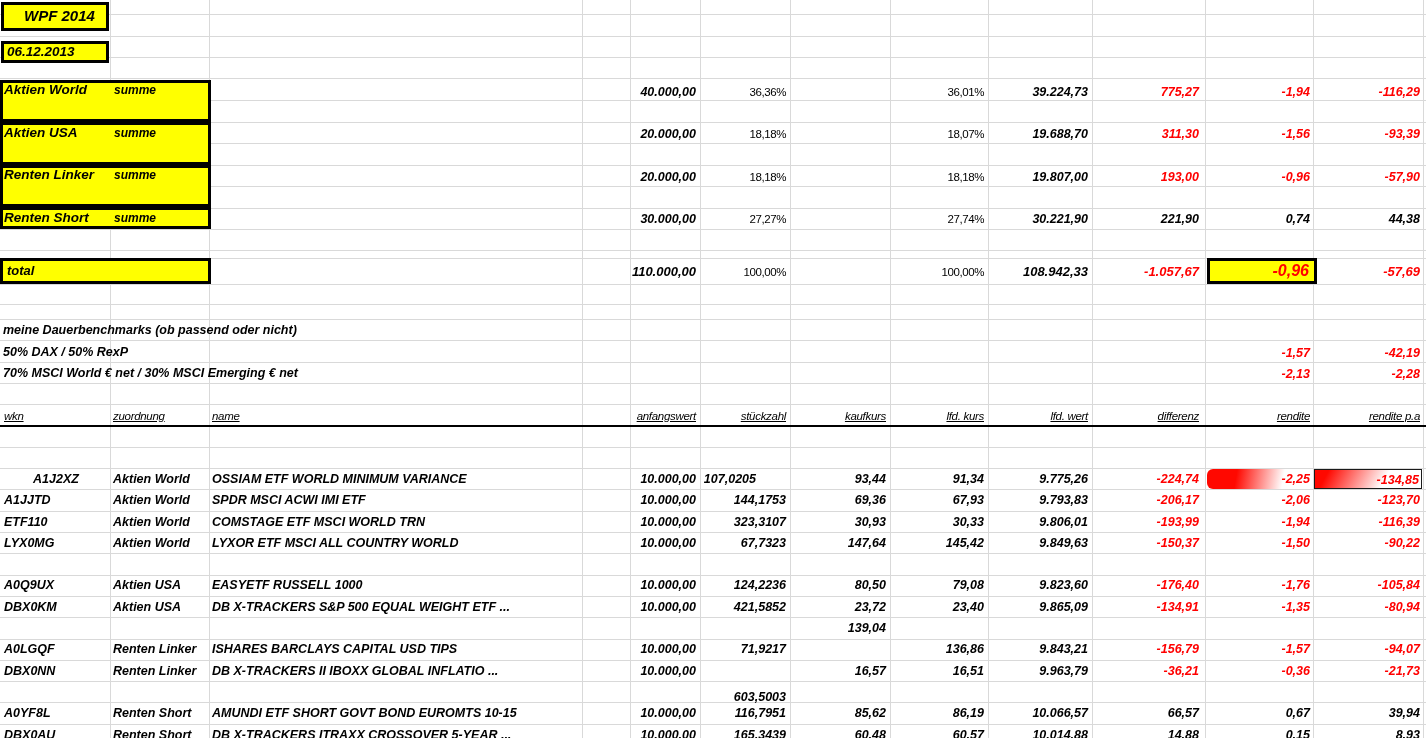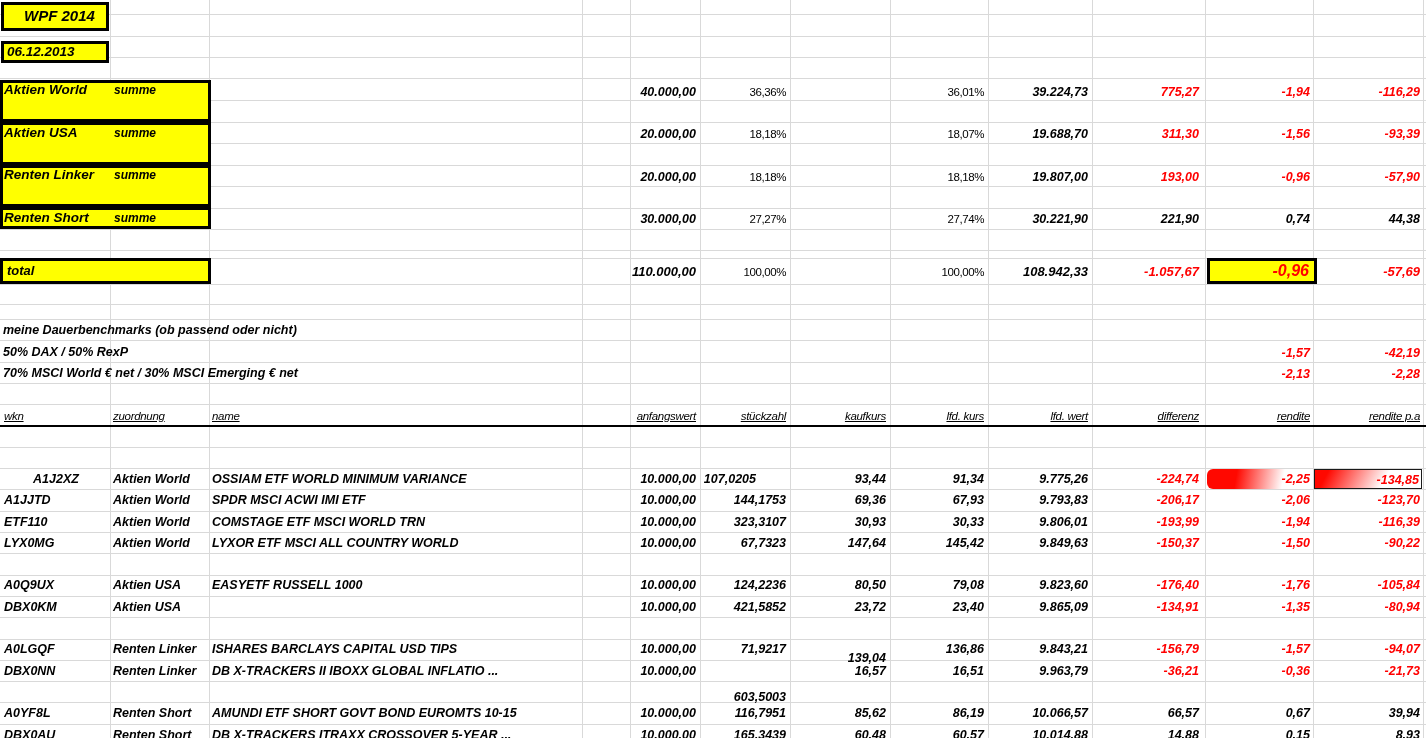--- a/index.html
+++ b/index.html
@@ -205,34 +205,35 @@
     <div class="cell num bi" style="top: 575.4px; left: 560px; width: 138px;">10.000,00</div>
     <div class="cell num bi" style="top: 575.4px; left: 650px; width: 138px;">124,2236</div>
     <div class="cell num bi" style="top: 575.4px; left: 750px; width: 138px;">80,50</div>
     <div class="cell num bi" style="top: 575.4px; left: 848px; width: 138px;">79,08</div>
     <div class="cell num bi" style="top: 575.4px; left: 950px; width: 140px;">9.823,60</div>
     <div class="cell num bi red" style="top: 575.4px; left: 1061px; width: 140px;">-176,40</div>
     <div class="cell num bi red" style="top: 575.4px; left: 1207px; width: 105px; padding-left: 44px;">-1,76</div>
     <div class="cell num bi red" style="top: 575.4px; left: 1314px; width: 108px;">-105,84</div>
     <div class="cell bi" style="top: 596.7px; left: 4px; width: 104px;">DBX0KM</div>
     <div class="cell bi" style="top: 596.7px; left: 113px; width: 96px;">Aktien USA</div>
+    <div class="cell bi" style="top: 596.7px; left: 212px; width: 366px;">DB X-TRACKERS S&amp;P 500 EQUAL WEIGHT ETF ...</div>
     <div class="cell num bi" style="top: 596.7px; left: 560px; width: 138px;">10.000,00</div>
     <div class="cell num bi" style="top: 596.7px; left: 650px; width: 138px;">421,5852</div>
     <div class="cell num bi" style="top: 596.7px; left: 750px; width: 138px;">23,72</div>
     <div class="cell num bi" style="top: 596.7px; left: 848px; width: 138px;">23,40</div>
     <div class="cell num bi" style="top: 596.7px; left: 950px; width: 140px;">9.865,09</div>
     <div class="cell num bi red" style="top: 596.7px; left: 1061px; width: 140px;">-134,91</div>
     <div class="cell num bi red" style="top: 596.7px; left: 1207px; width: 105px;">-1,35</div>
     <div class="cell num bi red" style="top: 596.7px; left: 1314px; width: 108px;">-80,94</div>
     <div class="cell bi" style="top: 639.3px; left: 4px; width: 104px;">A0LGQF</div>
     <div class="cell bi" style="top: 639.3px; left: 113px; width: 96px;">Renten Linker</div>
     <div class="cell bi" style="top: 639.3px; left: 212px; width: 366px;">ISHARES BARCLAYS CAPITAL USD TIPS</div>
     <div class="cell num bi" style="top: 639.3px; left: 560px; width: 138px;">10.000,00</div>
     <div class="cell num bi" style="top: 639.3px; left: 650px; width: 138px;">71,9217</div>
-    <div class="cell num bi" style="top: 648px; left: 750px; width: 138px;">139,04</div>
+    <div class="cell num bi" style="top: 618px; left: 750px; width: 138px;">139,04</div>
     <div class="cell num bi" style="top: 639.3px; left: 848px; width: 138px;">136,86</div>
     <div class="cell num bi" style="top: 639.3px; left: 950px; width: 140px;">9.843,21</div>
     <div class="cell num bi red" style="top: 639.3px; left: 1061px; width: 140px;">-156,79</div>
     <div class="cell num bi red" style="top: 639.3px; left: 1207px; width: 105px;">-1,57</div>
     <div class="cell num bi red" style="top: 639.3px; left: 1314px; width: 108px;">-94,07</div>
     <div class="cell bi" style="top: 660.6px; left: 4px; width: 104px;">DBX0NN</div>
     <div class="cell bi" style="top: 660.6px; left: 113px; width: 96px;">Renten Linker</div>
     <div class="cell bi" style="top: 660.6px; left: 212px; width: 366px;">DB X-TRACKERS II IBOXX GLOBAL INFLATIO ...</div>
     <div class="cell num bi" style="top: 660.6px; left: 560px; width: 138px;">10.000,00</div>
     <div class="cell num bi" style="top: 687px; left: 650px; width: 138px;">603,5003</div>

